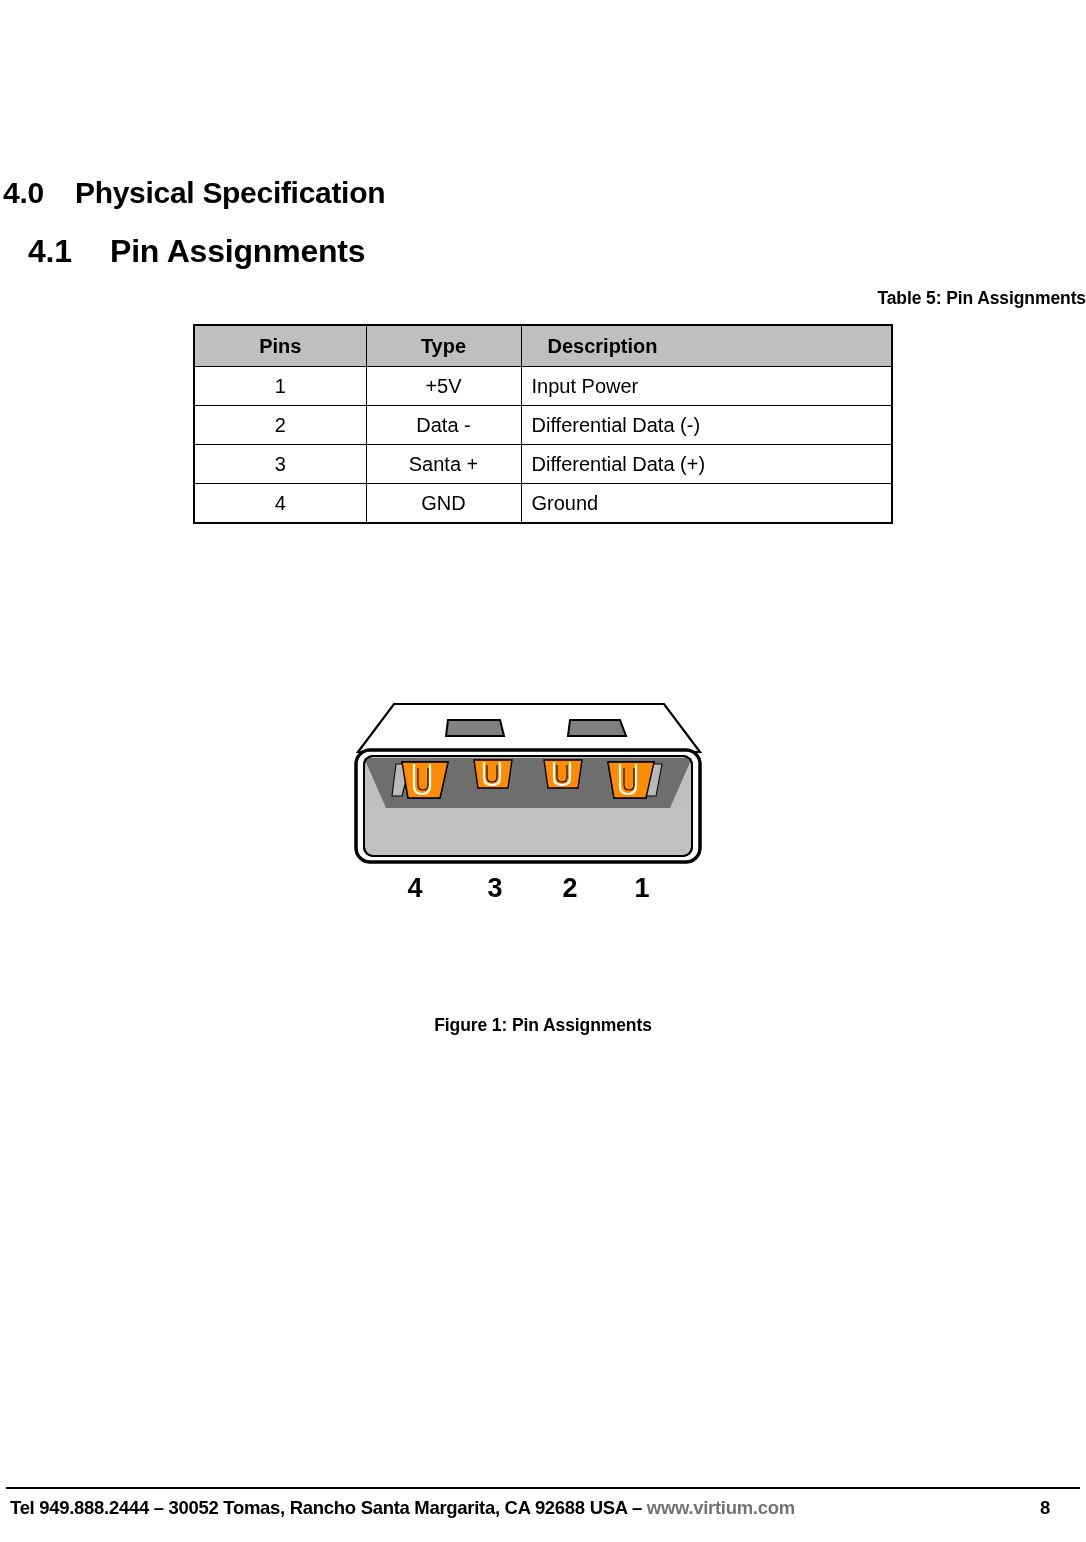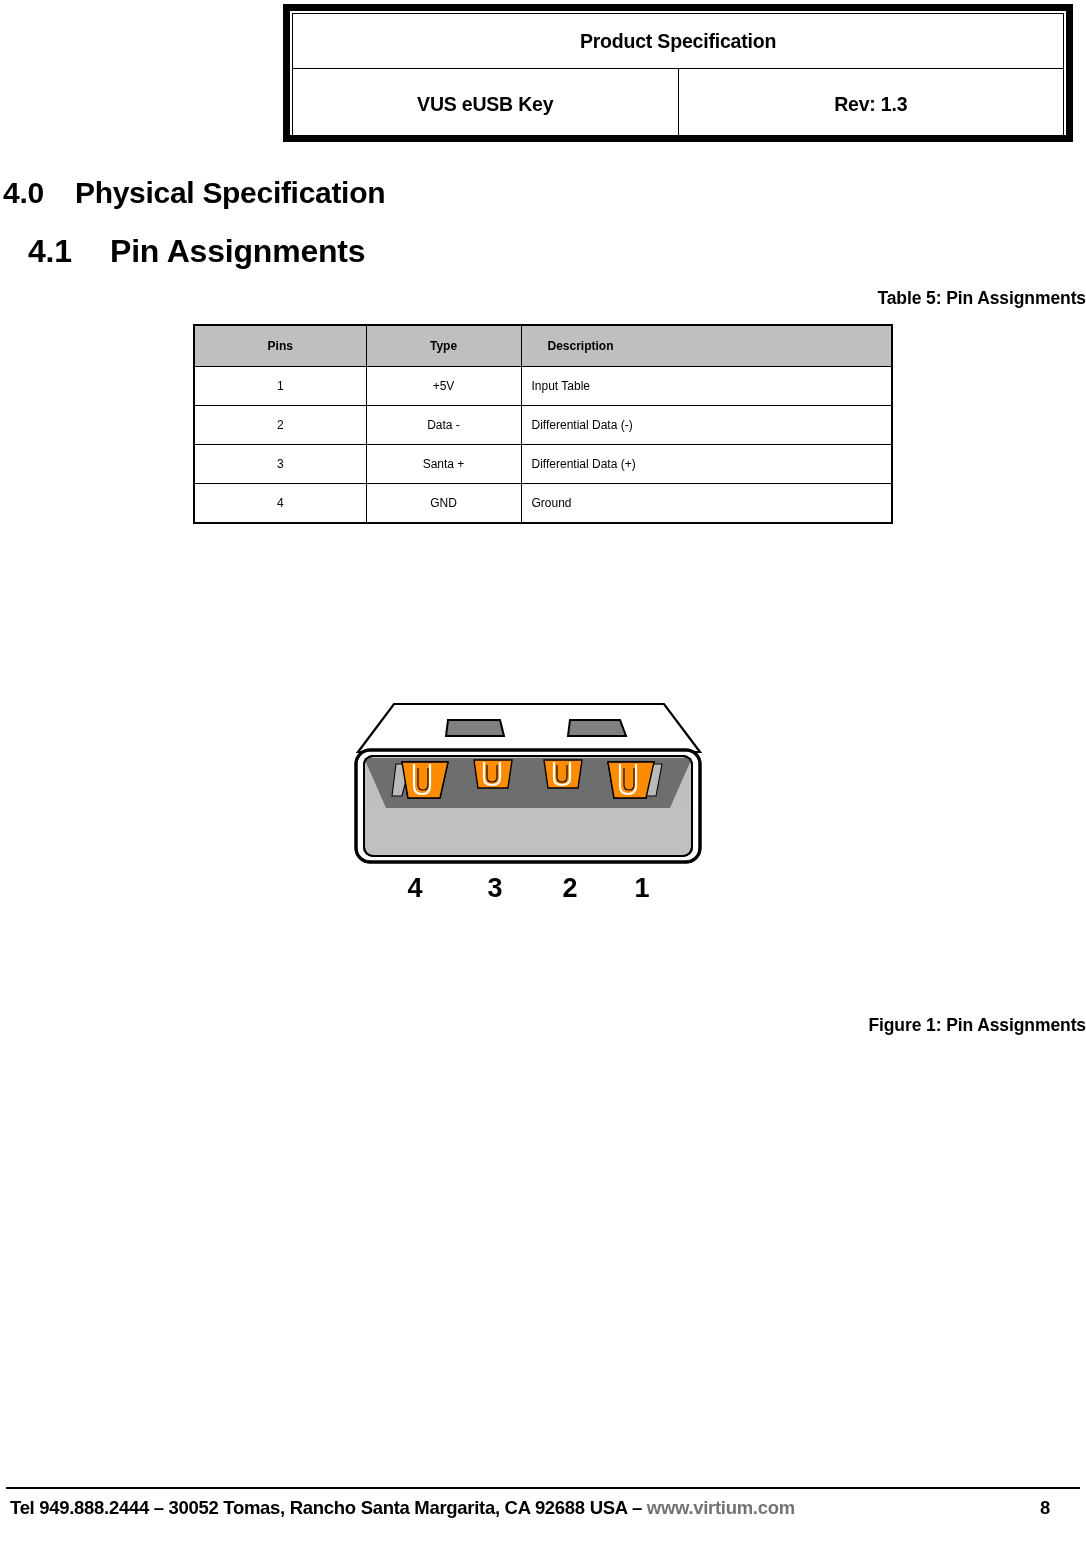--- a/index.html
+++ b/index.html
@@ -99,21 +99,21 @@
     width: 698px;
     border: 2.4px solid #000000;
   }
   table#pin-table col.c-pins { width: 172px; }
   table#pin-table col.c-type { width: 155px; }
   table#pin-table col.c-desc { width: 371px; }
 
   table#pin-table th,
   table#pin-table td {
     border: 1.3px solid #000000;
-    font-size: 12px;
+    font-size: 20px;
     height: 38px;
     padding: 0 0 0 0;
     font-weight: normal;
   }
   table#pin-table thead th {
     background: #bfbfbf;
     font-weight: bold;
     height: 40px;
   }
   table#pin-table thead th.th-pins,
@@ -151,21 +151,21 @@
   }
   #pin-labels .p4 { left: 48px; }
   #pin-labels .p3 { left: 128px; }
   #pin-labels .p2 { left: 203px; }
   #pin-labels .p1 { left: 275px; }
 
   #figure-caption {
     position: absolute;
     left: 0; top: 1015px;
     width: 1086px;
-    text-align: right;
+    text-align: center;
     font-size: 17.5px;
     font-weight: bold;
     letter-spacing: -0.1px;
   }
 
   
   #footer-rule {
     position: absolute;
     left: 6px; top: 1487px;
     width: 1074px; height: 0;
@@ -186,33 +186,20 @@
     font-size: 18.5px;
     font-weight: bold;
   }
 </style>
 </head>
 <body>
 
 <div id="header-band">
 
 
-  <div id="header-table-outer">
-    <table id="header-table">
-      <tbody>
-          <tr class="row1">
-        <td colspan="2">Product Specification</td>
-      </tr>
-      <tr class="row2">
-        <td style="width:70%">VUS eUSB Key</td>
-        <td style="width:30%">Rev: 1.3</td>
-      </tr>
-    </tbody>
-      </table>
-  </div>
 
 </div>
 
 <div id="h-40">
   <span class="num">4.0</span><span>Physical Specification</span>
 </div>
 
 <div id="h-41">
   <span class="num">4.1</span><span>Pin Assignments</span>
 </div>
@@ -230,21 +217,21 @@
       <tr>
         <th class="th-pins">Pins</th>
         <th class="th-type">Type</th>
         <th class="th-desc">Description</th>
       </tr>
     </thead>
     <tbody>
       <tr>
         <td class="cell-pin">1</td>
         <td class="cell-type">+5V</td>
-        <td class="cell-desc">Input Table</td>
+        <td class="cell-desc">Input Power</td>
       </tr>
       <tr>
         <td class="cell-pin">2</td>
         <td class="cell-type">Data -</td>
         <td class="cell-desc">Differential Data (-)</td>
       </tr>
       <tr>
         <td class="cell-pin">3</td>
         <td class="cell-type">Santa +</td>
         <td class="cell-desc">Differential Data (+)</td>

